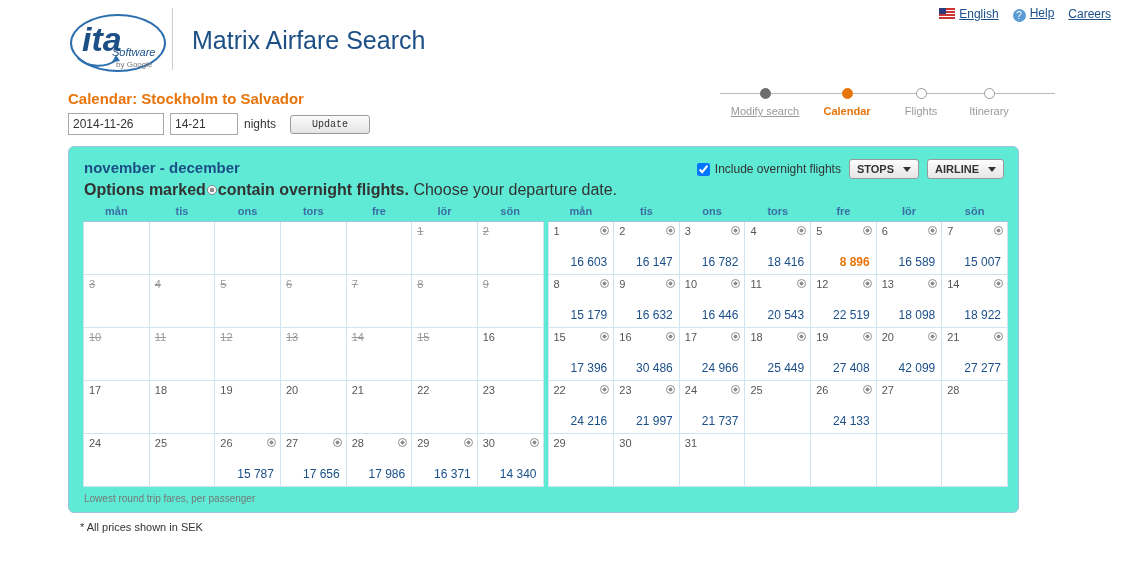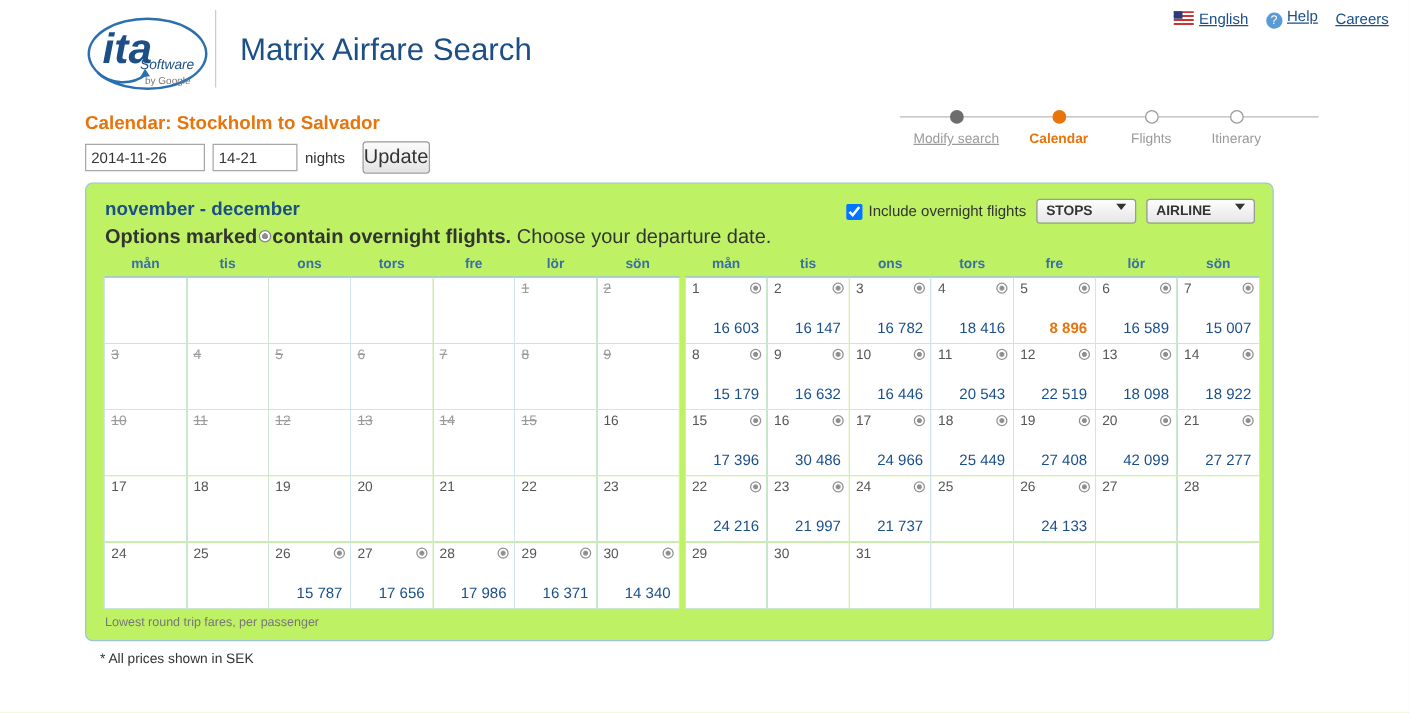--- a/index.html
+++ b/index.html
@@ -179,41 +179,41 @@
     font-size: 12px;
     padding: 2px 4px;
     border: 1px solid #a7a7a7;
     color: #333;
     height: 16px;
   }
   #date-input { width: 86px; }
   #nights-input { width: 58px; }
   .nights-label { font-size: 12px; color: #333; }
   .update-btn {
-    font-family: Liberation Sans, sans-serif;
-    font-size: 16px;
-    padding: 3px 0;
+    font-family: Liberation Mono, monospace;
+    font-size: 10px;
+    padding: 3px 21px;
     border: 1px solid #9a9a9a;
     border-radius: 3px;
     background: linear-gradient(to bottom, #fbfbfb, #e4e4e4);
     color: #333;
     cursor: pointer;
     margin-left: 8px;
   }
 
   
   .panel {
     position: absolute;
     left: 68px;
     top: 146px;
     width: 951px;
     height: 367px;
     border: 1px solid #9dc3de;
     border-radius: 6px;
-    background: #bef264;
+    background: #5eead4;
     box-sizing: border-box;
   }
   .panel-head {
     position: relative;
     height: 48px;
   }
   .month-title {
     position: absolute;
     left: 15px; top: 12px;
     font-size: 15px;
@@ -248,21 +248,22 @@
   .dropdown {
     font-size: 11px;
     font-weight: bold;
     color: #333;
     border: 1px solid #9a9a9a;
     border-radius: 3px;
     background: linear-gradient(to bottom, #fdfdfd, #e6e6e6);
     padding: 3px 7px;
     cursor: pointer;
     display: flex;
-    gap: 19px;
+    align-items: center;
+    gap: 9px;
   }
   .caret {
     width: 0; height: 0;
     border-left: 4px solid transparent;
     border-right: 4px solid transparent;
     border-top: 5px solid #333;
   }
 
   
   .grids {

